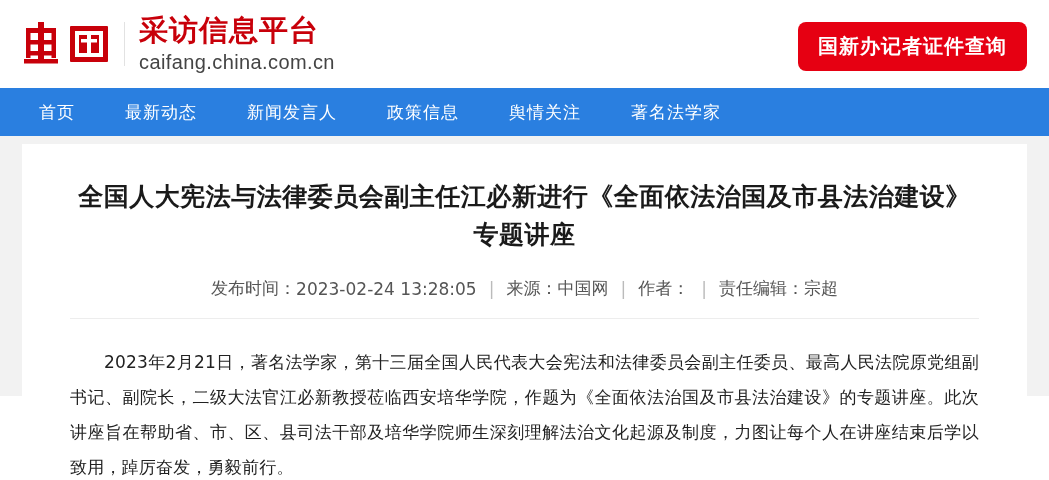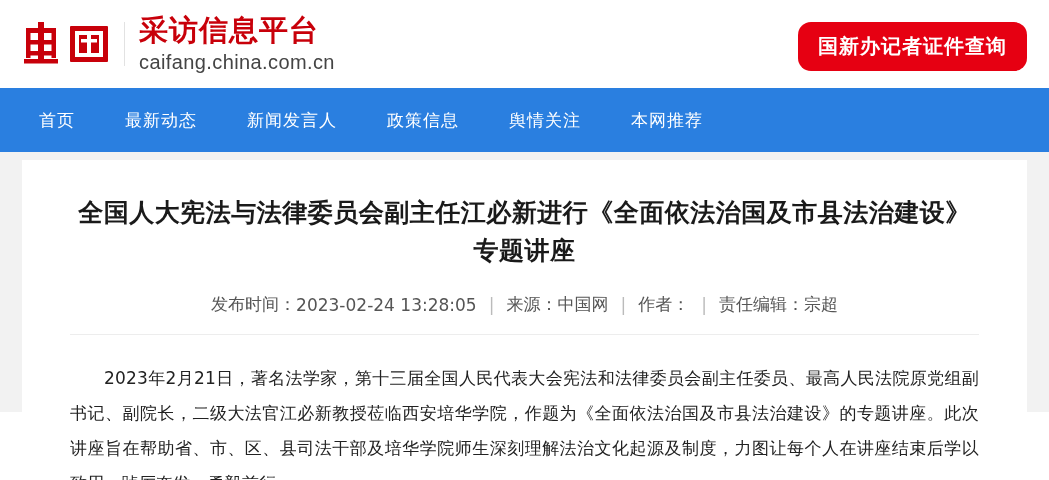--- a/index.html
+++ b/index.html
@@ -66,28 +66,28 @@
     position: absolute;
     right: 22px;
     top: 22px;
     background: #e60012;
     color: #ffffff;
     font-size: 20px;
     font-weight: bold;
     letter-spacing: 1px;
     padding: 11px 20px;
     border: none;
-    border-radius: 13px;
+    border-radius: 8px;
     cursor: pointer;
     font-family: "DejaVu Sans", "Liberation Sans", sans-serif;
   }
 
   
   .nav {
-    height: 64px;
+    height: 48px;
     background: #2a7fe0;
     display: flex;
     align-items: stretch;
     padding-left: 14px;
     box-sizing: border-box;
   }
   .nav-item {
     display: flex;
     align-items: center;
     justify-content: center;
@@ -193,21 +193,21 @@
     </div>
     <button class="header-cta">国新办记者证件查询</button>
   </div>
 
   <div class="nav">
     <div class="nav-item">首页</div>
     <div class="nav-item">最新动态</div>
     <div class="nav-item">新闻发言人</div>
     <div class="nav-item">政策信息</div>
     <div class="nav-item">舆情关注</div>
-    <div class="nav-item">本网推荐</div>
+    <div class="nav-item">著名法学家</div>
   </div>
 
   <div class="content-wrap">
     <div class="article">
       <div class="article-title">全国人大宪法与法律委员会副主任江必新进行《全面依法治国及市县法治建设》专题讲座</div>
 
       <div class="meta">
         <span class="meta-item">发布时间：</span>
         <span class="meta-item">2023-02-24 13:28:05</span>
         <span class="meta-sep">|</span>

